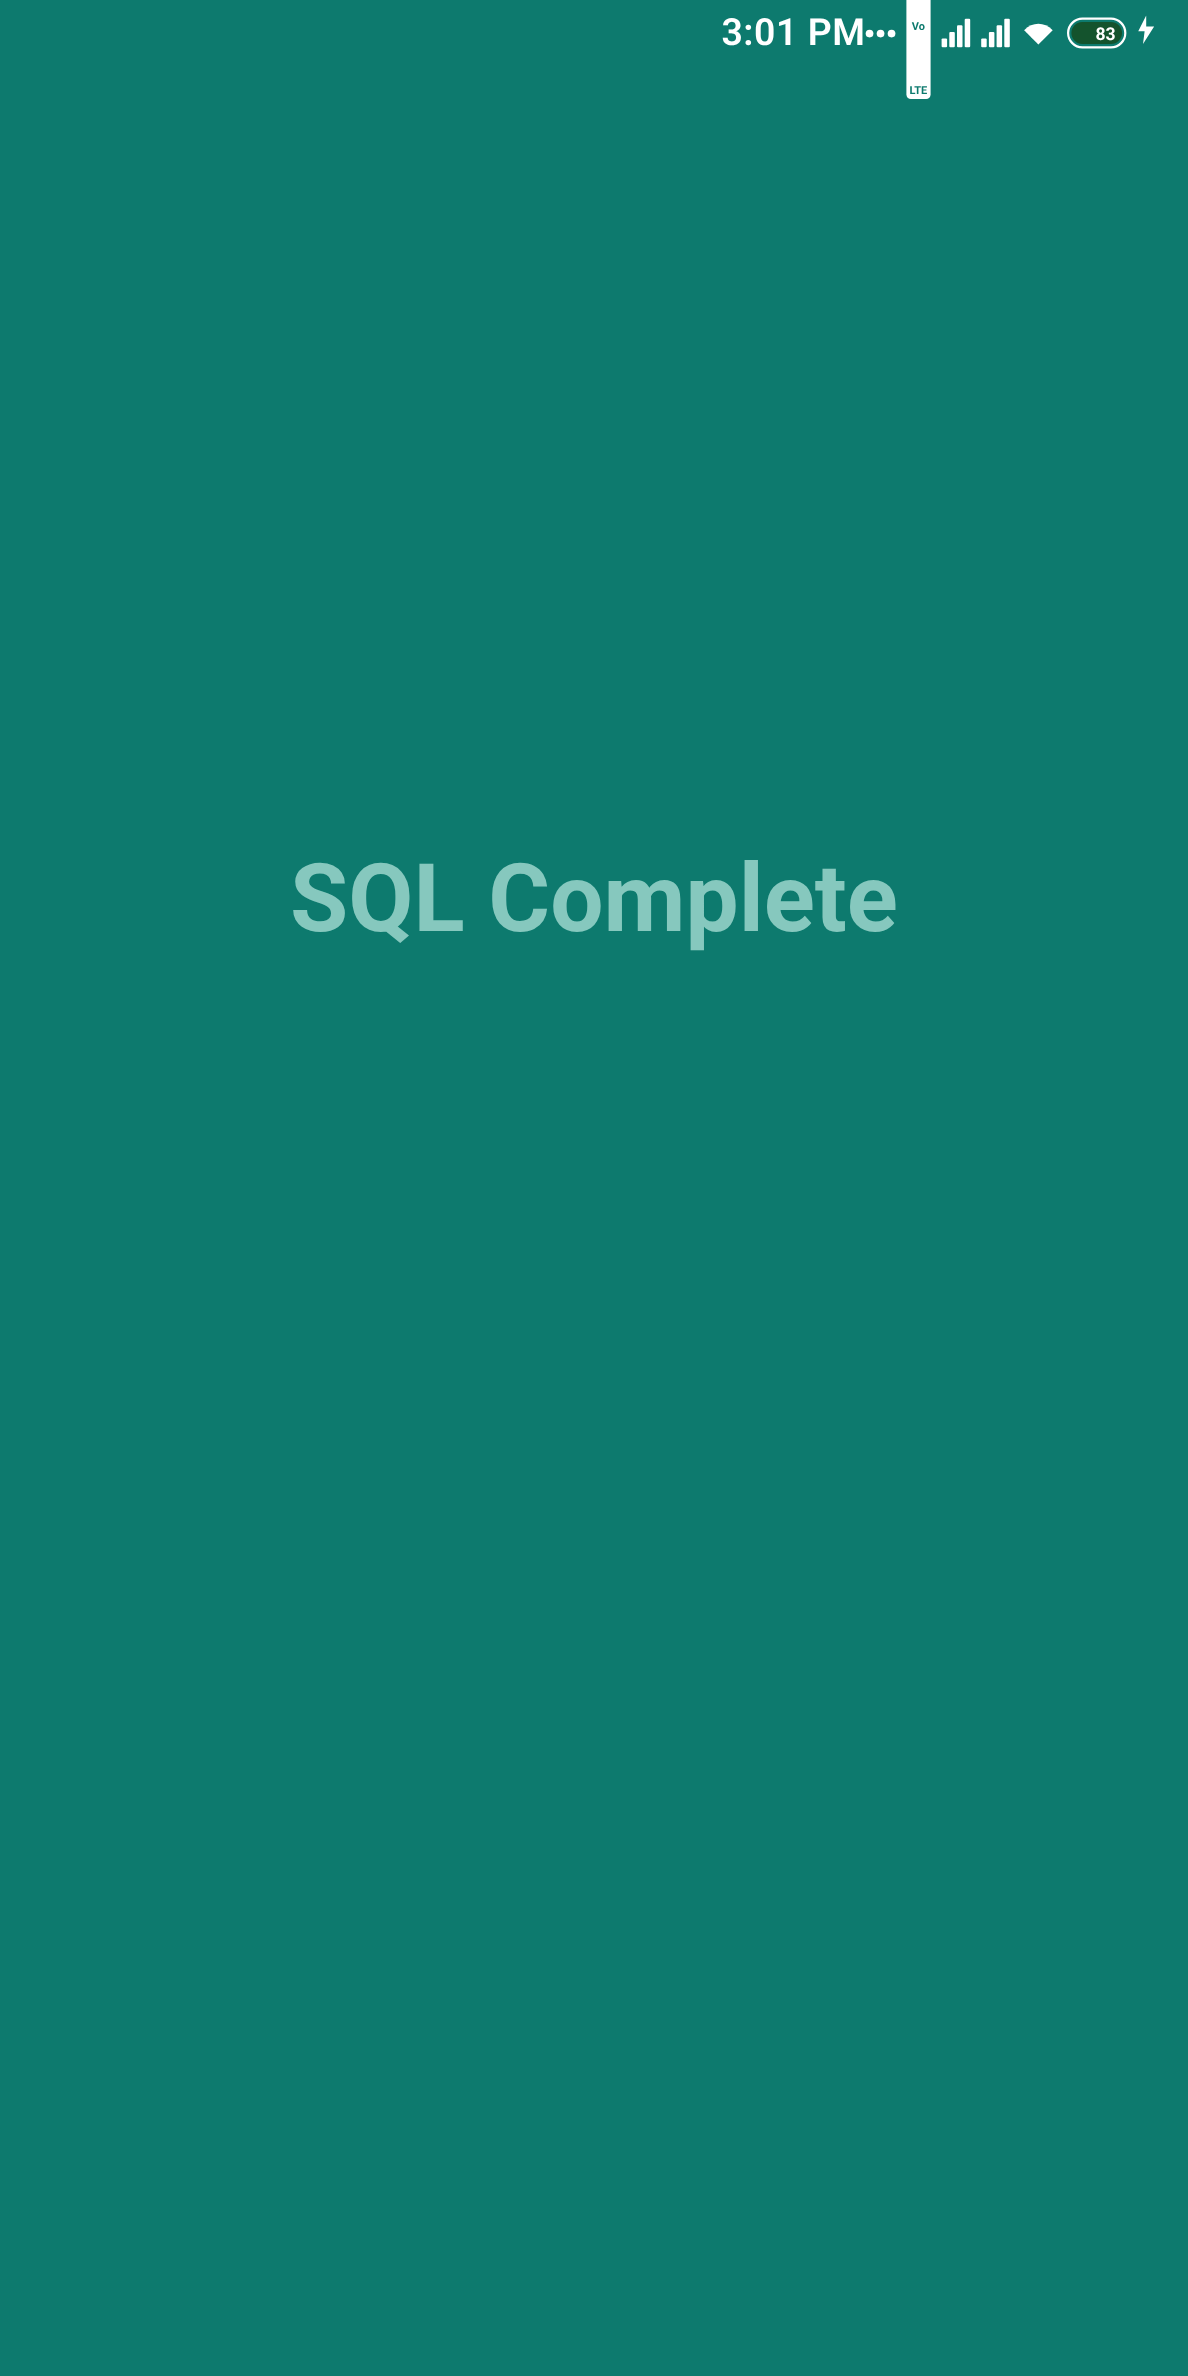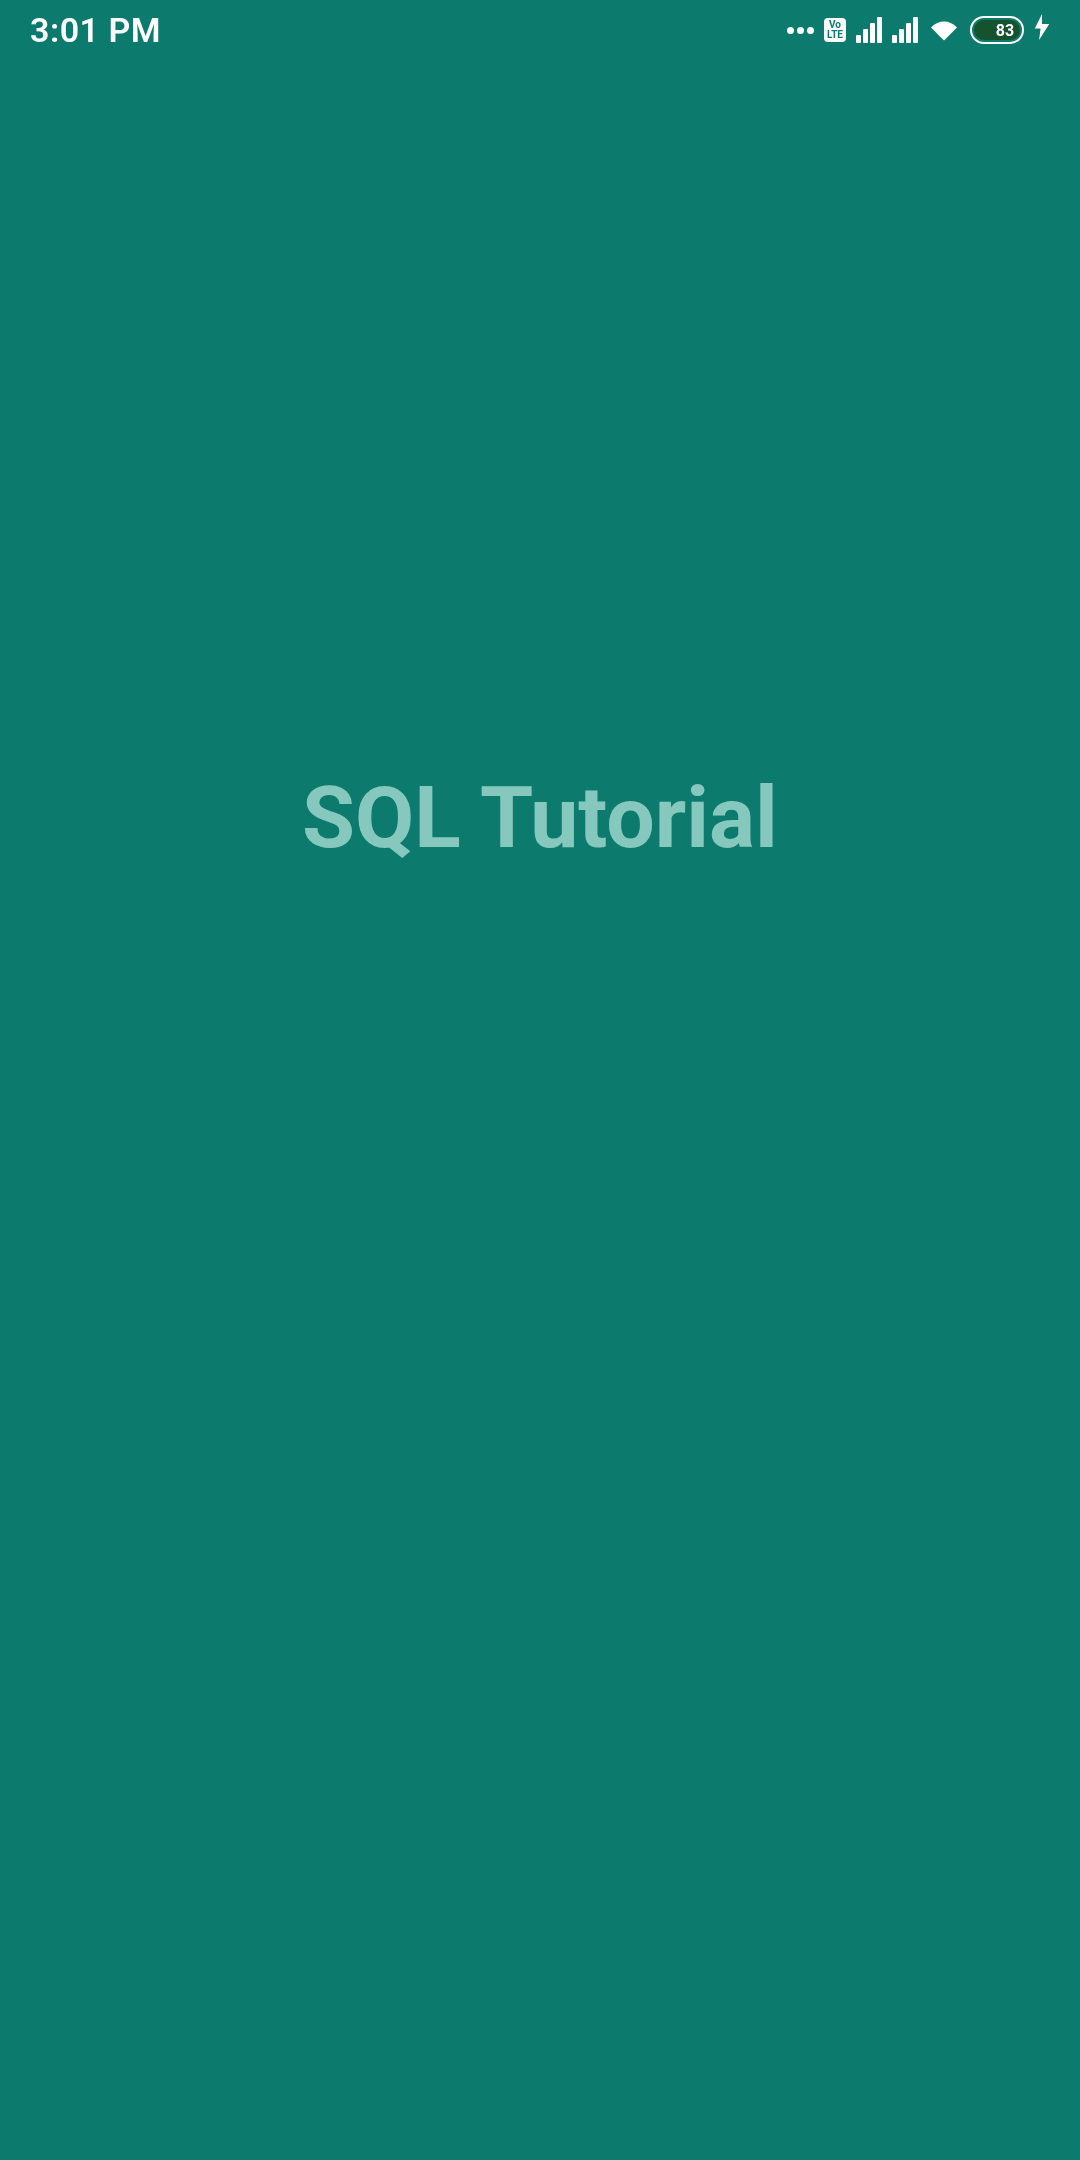--- a/index.html
+++ b/index.html
@@ -12,21 +12,21 @@
       width: 1080px;
       height: 2160px;
       background-color: #0d7a6e;
       font-family: -apple-system, BlinkMacSystemFont, 'Segoe UI', Roboto, sans-serif;
       position: relative;
       overflow: hidden;
     }
     
     .status-bar {
       display: flex;
-      justify-content: space-between;
+      justify-content: flex-end;
       align-items: center;
       padding: 12px 30px;
       height: 60px;
       color: #ffffff;
     }
     
     .status-time {
       font-size: 34px;
       font-weight: 600;
       letter-spacing: 0.5px;
@@ -60,20 +60,21 @@
       border-radius: 4px;
       line-height: 1;
       display: flex;
       flex-direction: column;
       align-items: center;
     }
     
     .volte-badge span {
       font-size: 10px;
       line-height: 1;
+      margin-top: 48px;
     }
     
     .signal-bars {
       display: flex;
       align-items: flex-end;
       gap: 2px;
       height: 26px;
     }
     
     .signal-bar {
@@ -193,14 +194,14 @@
     </div>
     <span class="bolt-icon">
       <svg width="16" height="26" viewBox="0 0 10 18" fill="#ffffff">
         <path d="M5 0 L0 10 L4 10 L3 18 L10 7 L5 7 Z"></path>
       </svg>
     </span>
   </div>
 </div>
 
 <div class="splash-content">
-  <div class="app-title">SQL Tutorial</div>
+  <div class="app-title">SQL Complete</div>
 </div>
 
 </body></html>

